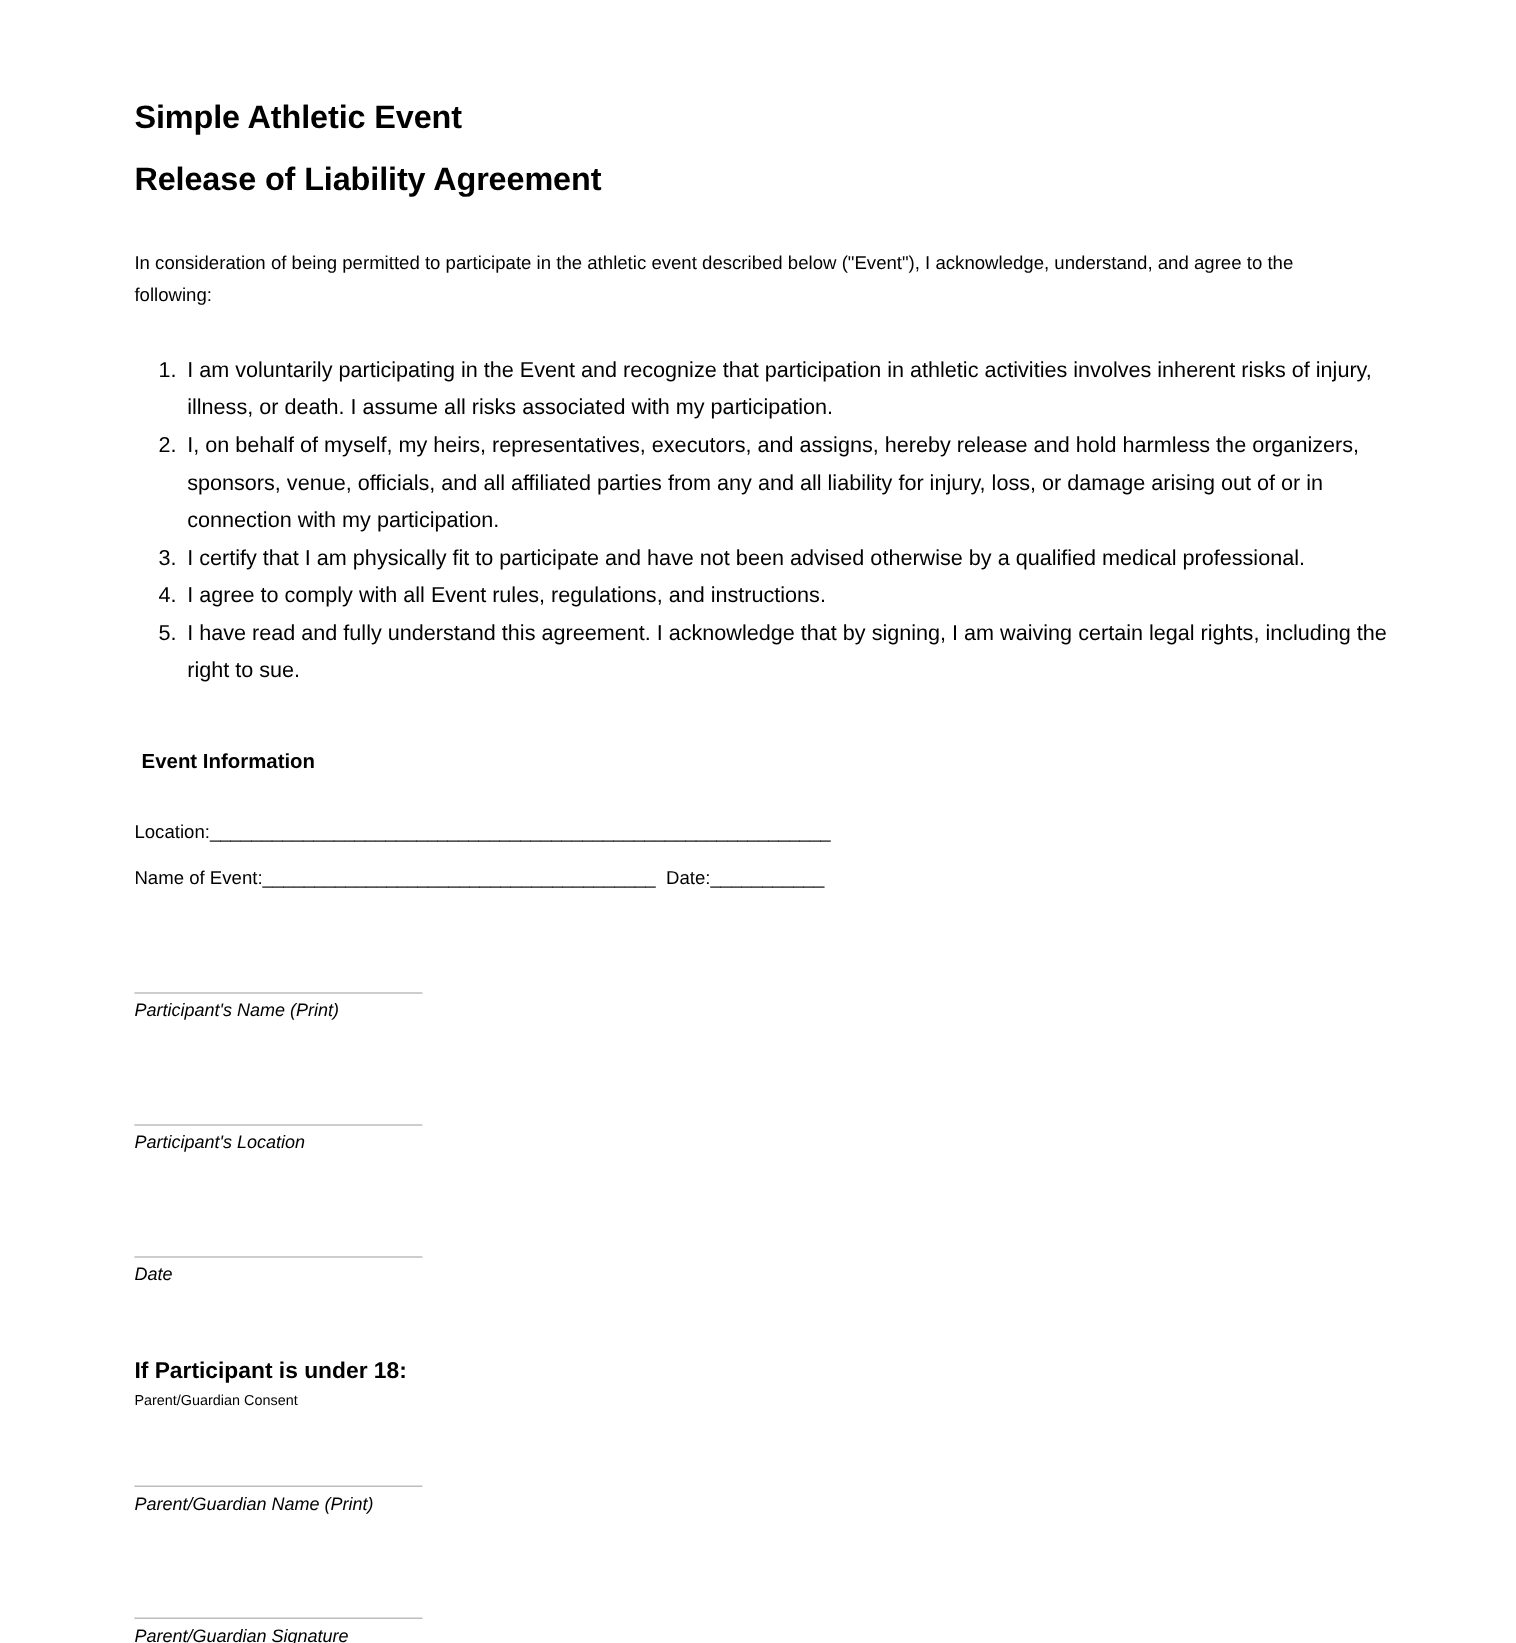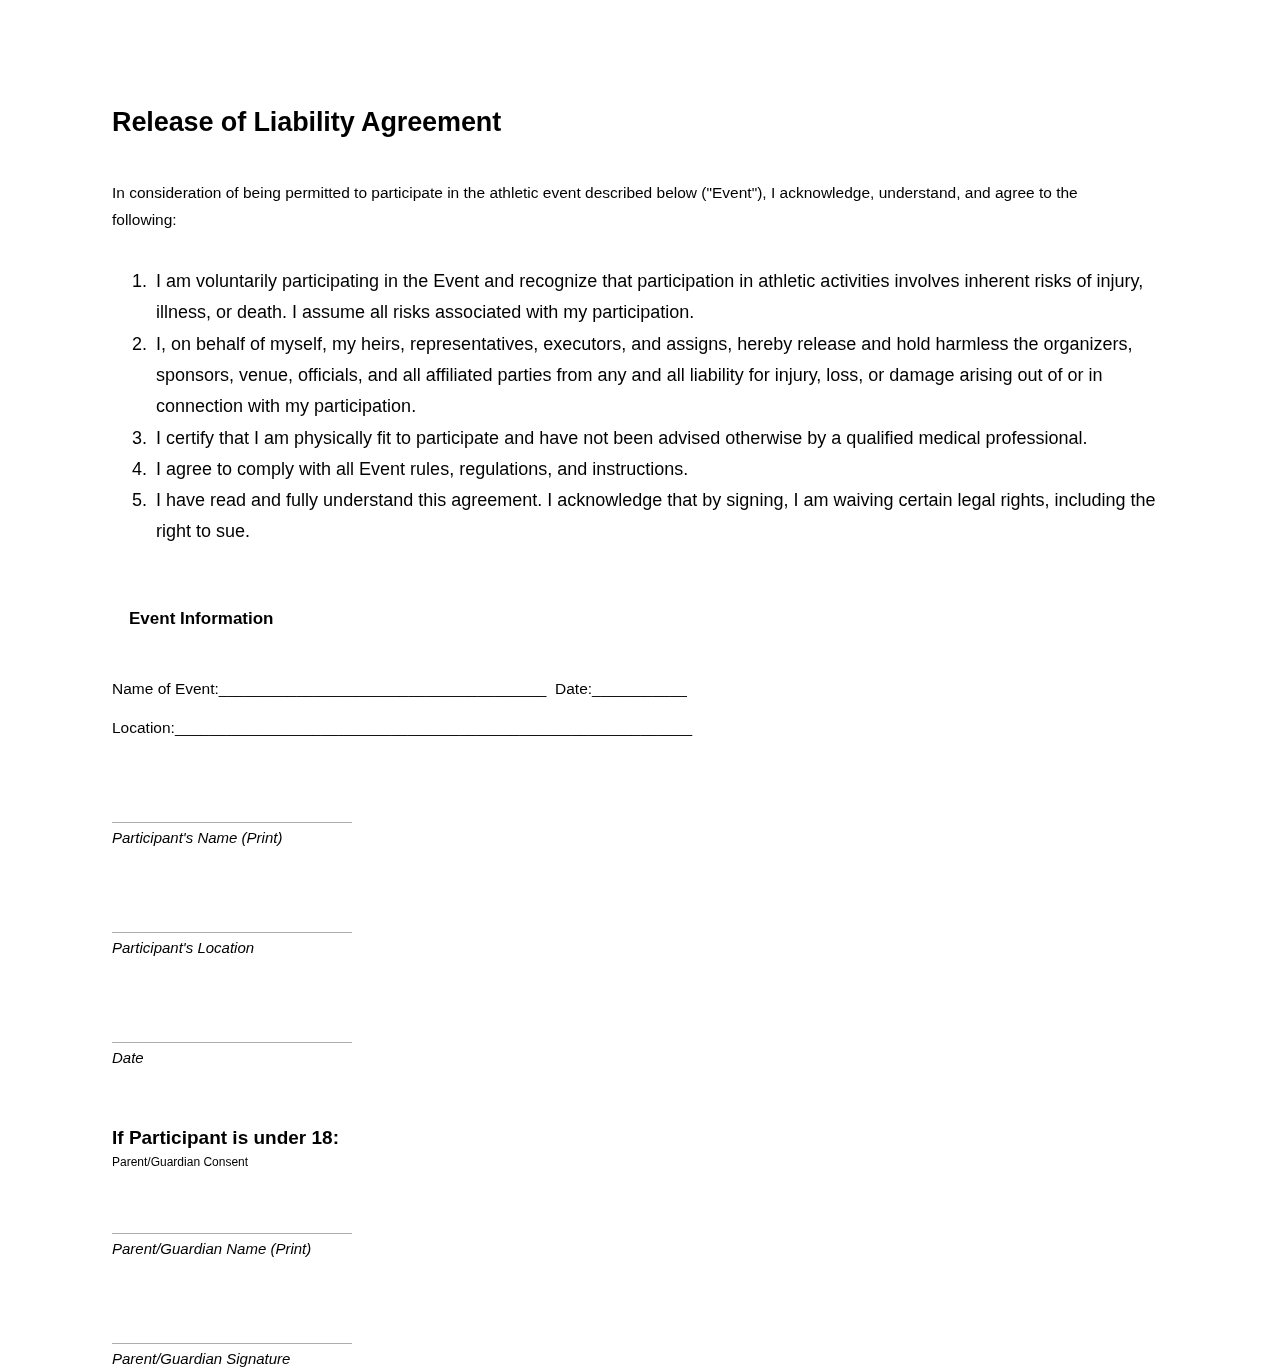--- a/index.html
+++ b/index.html
@@ -36,21 +36,21 @@
     margin: 0 0 0 0;
     letter-spacing: -0.1px;
   }
   h1.doc-title.line2 {
     margin-top: 24px;
   }
 
   h2.section-heading {
     font-size: 17px;
     font-weight: bold;
-    margin: 17px;
+    margin: 6px;
     line-height: 1.2;
   }
 
   
   p.intro {
     font-size: 15.5px;
     line-height: 1.74;
     margin: 0;
     max-width: 1005px;
   }
@@ -119,20 +119,21 @@
     line-height: 1.5;
   }
   .minor-section .sig-block.first { margin-top: 62px; }
 </style>
 </head>
 <body>
 
 <div class="page">
   <div class="content">
 
+    <h1 class="doc-title">Simple Athletic Event</h1>
     <h1 class="doc-title line2">Release of Liability Agreement</h1>
 
     <div class="sp-title-to-intro"></div>
 
     <p class="intro">In consideration of being permitted to participate in the athletic event described below ("Event"), I acknowledge, understand, and agree to the following:</p>
 
     <div class="sp-intro-to-list"></div>
 
     <ol class="terms">
       <li>I am voluntarily participating in the Event and recognize that participation in athletic activities involves inherent risks of injury, illness, or death. I assume all risks associated with my participation.</li>
@@ -142,25 +143,25 @@
       <li>I have read and fully understand this agreement. I acknowledge that by signing, I am waiving certain legal rights, including the right to sue.</li>
     </ol>
 
     <div class="sp-list-to-event"></div>
 
     <h2 class="section-heading">Event Information</h2>
 
     <div class="sp-event-to-form"></div>
 
     <div class="fill-row">
-      <span>Name of Event:</span><span class="blank">______________________________________</span>&nbsp;&nbsp;<span>Date:</span><span class="blank">___________</span>
+      <span>Location:</span><span class="blank">____________________________________________________________</span>
     </div>
 
     <div class="fill-row">
-      <span>Location:</span><span class="blank">____________________________________________________________</span>
+      <span>Name of Event:</span><span class="blank">______________________________________</span>&nbsp;&nbsp;<span>Date:</span><span class="blank">___________</span>
     </div>
 
     <div class="sig-block first">
       <div class="sig-rule"></div>
       <p class="sig-label">Participant's Name (Print)</p>
     </div>
 
     <div class="sig-block">
       <div class="sig-rule"></div>
       <p class="sig-label">Participant's Location</p>

